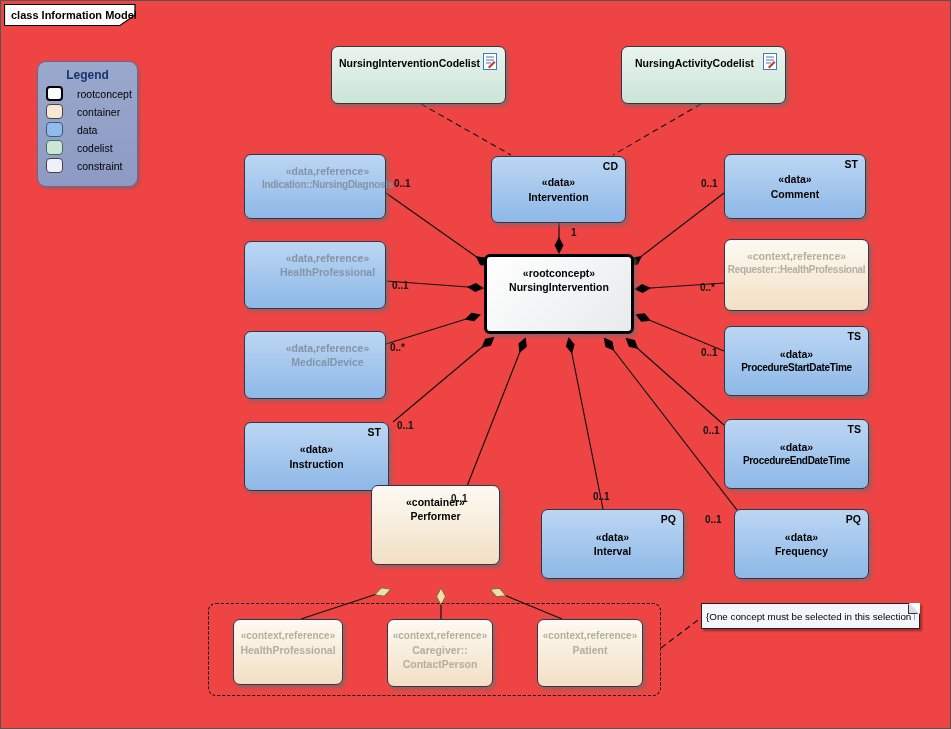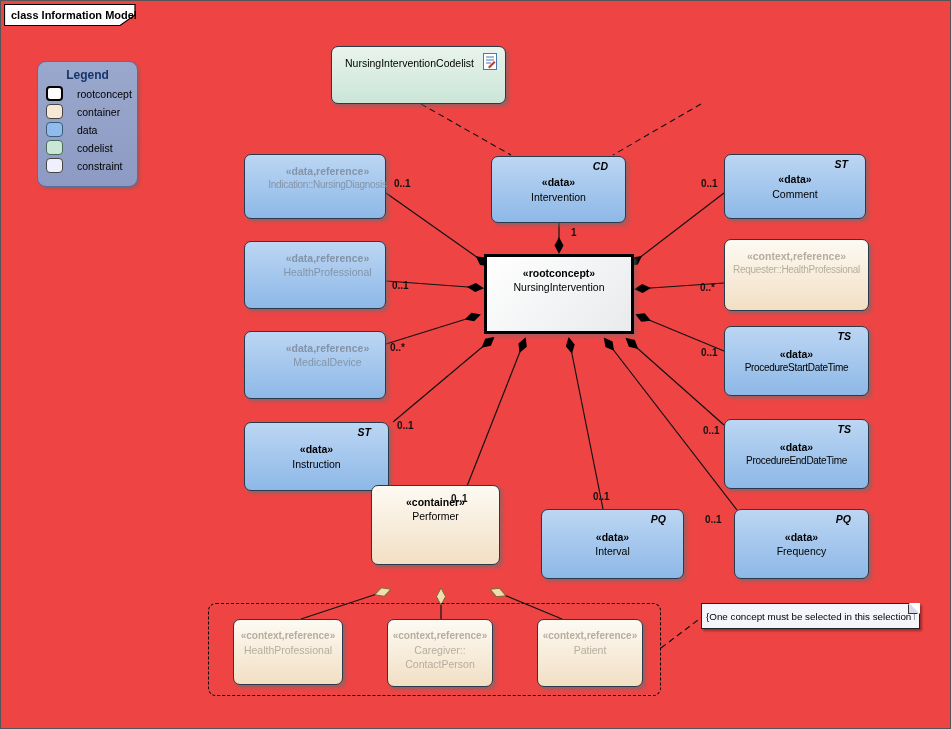--- a/index.html
+++ b/index.html
@@ -21,29 +21,29 @@
   .sw-codelist{background:#c9e6d6;border-color:#4a6a5a;}
   .sw-constraint{background:#f0f0fc;}
   .legend-row span{font-size:10.5px;color:#000;}
   
   .node{position:absolute;z-index:2;border:1.5px solid #2b3a4a;border-radius:7px;
         box-shadow:2.5px 2.5px 3px rgba(110,110,110,.55);box-sizing:border-box;
         display:flex;flex-direction:column;align-items:center;justify-content:center;
         text-align:center;padding:4px 5px;}
   .node.top-text{justify-content:flex-start;padding-top:9px;}
   .stereo{font-size:10.5px;font-weight:bold;line-height:1.35;}
-  .nm{font-size:10.5px;font-weight:normal;line-height:1.35;white-space:pre-line;}
+  .nm{font-size:10.5px;font-weight:bold;line-height:1.35;white-space:pre-line;}
   .tight .nm{font-size:10px;letter-spacing:-0.3px;white-space:nowrap;}
-  .type-tag{position:absolute;top:3px;right:17px;font-size:10.5px;font-style:italic;font-weight:bold;color:#000;}
+  .type-tag{position:absolute;top:3px;right:7px;font-size:10.5px;font-weight:bold;color:#000;}
   .blue{background:linear-gradient(180deg,#bcd6f3 0%,#8db8e7 100%);color:#000;}
   .blue.ref{color:#8494a8;padding-left:30px;}
   .cream{background:linear-gradient(180deg,#fdfaf3 0%,#f2dfc4 100%);color:#000;}
   .cream.ref{color:#b5ae9f;}
   .green{background:linear-gradient(180deg,#e9f4ed 0%,#cbe5d7 100%);color:#000;}
-  .root{background:linear-gradient(135deg,#ffffff 0%,#e8eaec 100%);border:3px solid #000;border-radius:0;color:#000;}
+  .root{background:linear-gradient(135deg,#ffffff 0%,#e8eaec 100%);border:3px solid #000;border-radius:6px;color:#000;}
   
   .mult{position:absolute;z-index:3;font-size:10px;font-weight:600;color:#111;}
   
   .sel-rect{position:absolute;left:207px;top:602px;width:453px;height:93px;z-index:1;
             border:1.6px dashed #000;border-radius:8px;box-sizing:border-box;background:transparent;}
   
   .notebox{position:absolute;left:700px;top:602px;width:219px;height:26px;z-index:2;
            background:#f4f4fb;border:1px solid #222;box-shadow:2px 2px 2px rgba(0,0,0,.35);
            display:flex;align-items:center;padding:0 4px;box-sizing:border-box;}
   .notebox::before{content:"";position:absolute;top:-1px;right:-1px;width:0;height:0;
@@ -125,20 +125,30 @@
   <div class="node green top-text" style="left:330px;top:45px;width:175px;height:58px;">
     <div class="nm" style="padding-right:18px;white-space:nowrap;">NursingInterventionCodelist</div>
     <svg class="doc-icon" width="14" height="17">
       <rect x="0.5" y="0.5" width="13" height="16" fill="#fff" stroke="#4a77b8" stroke-width="1"></rect>
       <line x1="3" y1="4" x2="11" y2="4" stroke="#4a77b8" stroke-width="1"></line>
       <line x1="3" y1="7" x2="11" y2="7" stroke="#4a77b8" stroke-width="1"></line>
       <line x1="3" y1="10" x2="8" y2="10" stroke="#4a77b8" stroke-width="1"></line>
       <path d="M5,14 L11,8 L12.5,9.5 L6.5,15.5 Z" fill="#c0392b"></path>
     </svg>
   </div>
+  <div class="node green top-text" style="left:620px;top:45px;width:165px;height:58px;">
+    <div class="nm" style="padding-right:18px;white-space:nowrap;">NursingActivityCodelist</div>
+    <svg class="doc-icon" width="14" height="17">
+      <rect x="0.5" y="0.5" width="13" height="16" fill="#fff" stroke="#4a77b8" stroke-width="1"></rect>
+      <line x1="3" y1="4" x2="11" y2="4" stroke="#4a77b8" stroke-width="1"></line>
+      <line x1="3" y1="7" x2="11" y2="7" stroke="#4a77b8" stroke-width="1"></line>
+      <line x1="3" y1="10" x2="8" y2="10" stroke="#4a77b8" stroke-width="1"></line>
+      <path d="M5,14 L11,8 L12.5,9.5 L6.5,15.5 Z" fill="#c0392b"></path>
+    </svg>
+  </div>
 
   <div class="node blue ref top-text tight" style="left:243px;top:153px;width:142px;height:65px;">
     <div class="stereo">«data,reference»</div>
     <div class="nm">Indication::NursingDiagnosis</div>
   </div>
   <div class="node blue ref top-text" style="left:243px;top:240px;width:142px;height:68px;">
     <div class="stereo">«data,reference»</div>
     <div class="nm">HealthProfessional</div>
   </div>
   <div class="node blue ref top-text" style="left:243px;top:330px;width:142px;height:68px;">

